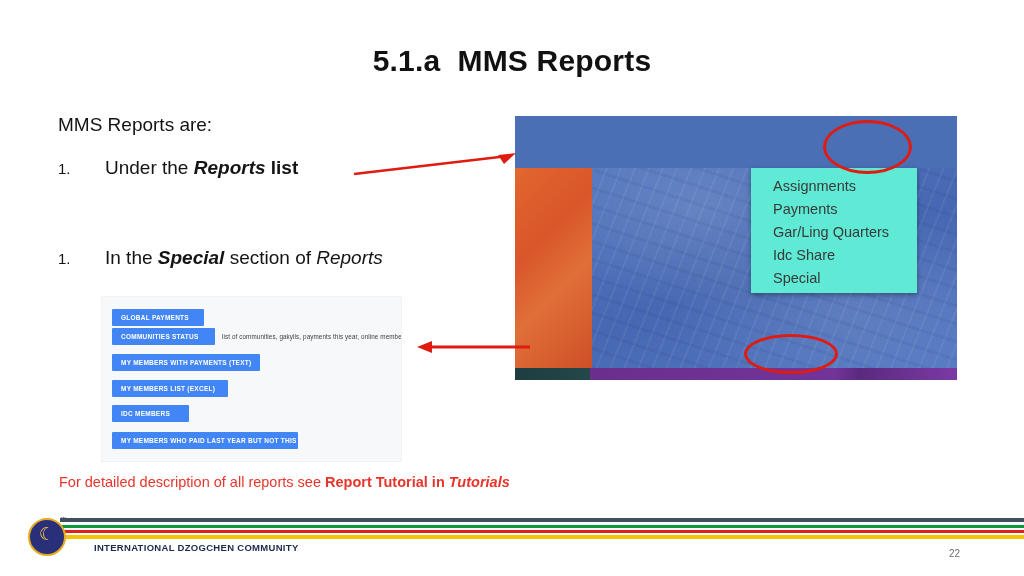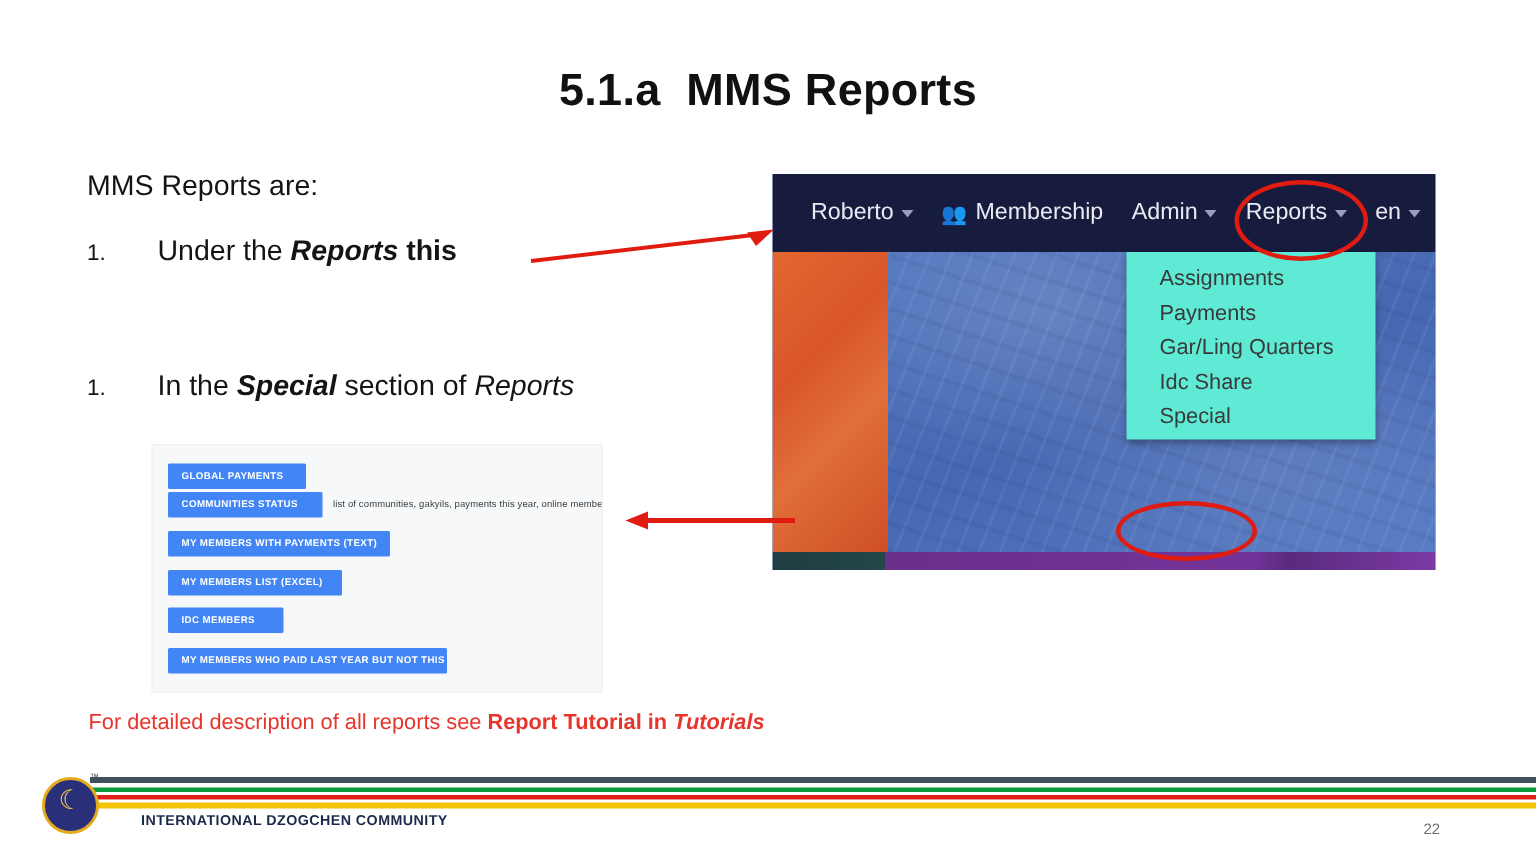--- a/index.html
+++ b/index.html
@@ -283,21 +283,21 @@
   }
 </style>
 </head>
 <body>
 
 <div class="slide-title">5.1.a  MMS Reports</div>
 
 <div class="intro-line">MMS Reports are:</div>
 
 <div class="bullet bullet-1">
-  <span class="num">1.</span><span>Under the </span><span class="bi">Reports</span><span class="b"> this</span>
+  <span class="num">1.</span><span>Under the </span><span class="bi">Reports</span><span class="b"> list</span>
 </div>
 
 <div class="bullet bullet-2">
   <span class="num">1.</span><span>In the </span><span class="bi">Special</span><span> section of </span><span class="i">Reports</span>
 </div>
 
 <div class="reports-panel">
   <div class="rep-btn" style="left:10px;top:12px;width:92px;">GLOBAL PAYMENTS</div>
   <div class="rep-btn" style="left:10px;top:31px;width:103px;">COMMUNITIES STATUS</div>
   <div class="rep-desc" style="left:120px;top:36px;">list of communities, gakyils, payments this year, online members</div>
@@ -308,42 +308,20 @@
 </div>
 
 <div class="mms-shot">
 
   <div class="mms-body">
     <div class="mms-orange"></div>
     <div class="mms-blue"></div>
   </div>
   <div class="mms-footstrip"></div>
 
-  <div class="mms-navbar">
-    <div class="nav-item">
-      <span>Roberto</span>
-      <span class="caret"></span>
-    </div>
-    <div class="nav-item">
-      <span class="people-icon">👥</span>
-      <span>Membership</span>
-    </div>
-    <div class="nav-item">
-      <span>Admin</span>
-      <span class="caret"></span>
-    </div>
-    <div class="nav-item">
-      <span>Reports</span>
-      <span class="caret"></span>
-    </div>
-    <div class="nav-item">
-      <span>en</span>
-      <span class="caret"></span>
-    </div>
-  </div>
 
   <div class="mms-dropdown">
     <div class="dd-item">Assignments</div>
     <div class="dd-item">Payments</div>
     <div class="dd-item">Gar/Ling Quarters</div>
     <div class="dd-item">Idc Share</div>
     <div class="dd-item">Special</div>
   </div>
 </div>
 

